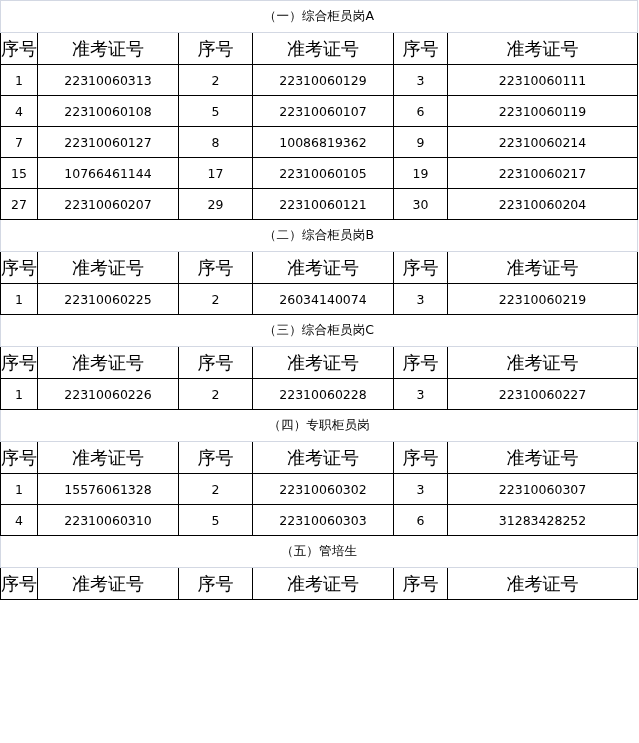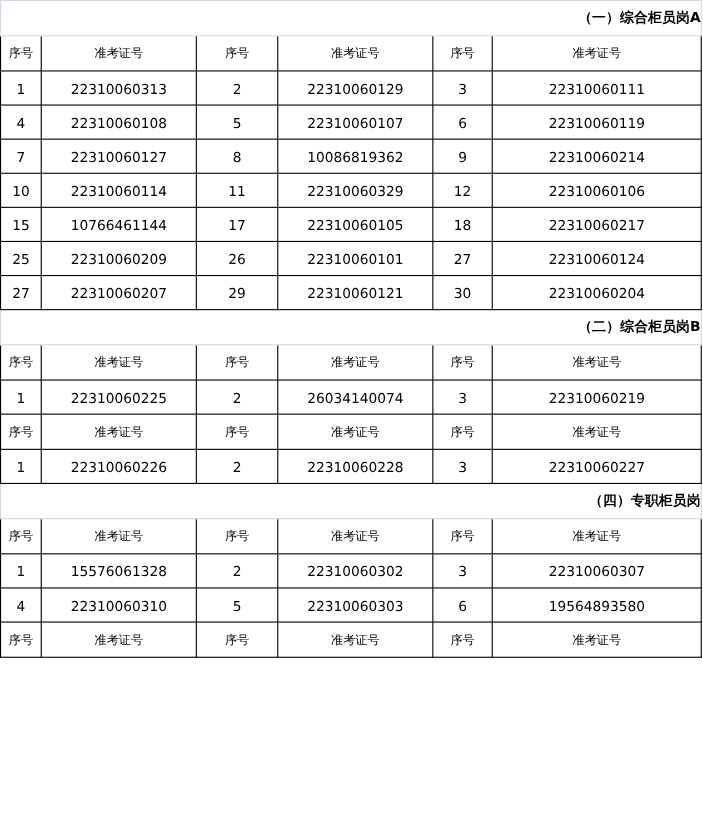--- a/index.html
+++ b/index.html
@@ -27,36 +27,36 @@
   table.sheet col.c-seq   { width: 37px; }
   table.sheet col.c-num   { width: 141px; }
   table.sheet col.c-seq2  { width: 74px; }
   table.sheet col.c-num2  { width: 141px; }
   table.sheet col.c-seq3  { width: 54px; }
   table.sheet col.c-num3  { width: 190px; }
 
   td.title-cell {
     height: 31px;
     border: 1px solid #d3d8e3;
-    text-align: right;
+    text-align: center;
     vertical-align: middle;
     font-family: "DejaVu Sans", "Liberation Sans", sans-serif;
-    font-weight: bold;
+    font-weight: normal;
     font-size: 12.5px;
     letter-spacing: 0.2px;
     padding: 0;
     background: #ffffff;
   }
   td.hdr {
     height: 31px;
     border: 1.3px solid #000000;
     text-align: center;
     vertical-align: middle;
     font-family: "DejaVu Sans", "Liberation Sans", sans-serif;
-    font-size: 11px;
+    font-size: 18px;
     padding: 0;
     white-space: nowrap;
   }
   td.cell {
     height: 30px;
     border: 1.3px solid #000000;
     text-align: center;
     vertical-align: middle;
     font-family: "DejaVu Sans", "Liberation Sans", sans-serif;
     font-size: 12.5px;
@@ -110,42 +110,26 @@
         </tr>
         <tr>
           <td class="cell seq">7</td>
           <td class="cell">22310060127</td>
           <td class="cell seq">8</td>
           <td class="cell">10086819362</td>
           <td class="cell seq">9</td>
           <td class="cell">22310060214</td>
         </tr>
         <tr>
-          <td class="cell seq">10</td>
-          <td class="cell">22310060114</td>
-          <td class="cell seq">11</td>
-          <td class="cell">22310060329</td>
-          <td class="cell seq">12</td>
-          <td class="cell">22310060106</td>
-        </tr>
-        <tr>
           <td class="cell seq">15</td>
           <td class="cell">10766461144</td>
           <td class="cell seq">17</td>
           <td class="cell">22310060105</td>
-          <td class="cell seq">18</td>
+          <td class="cell seq">19</td>
           <td class="cell">22310060217</td>
-        </tr>
-        <tr>
-          <td class="cell seq">25</td>
-          <td class="cell">22310060209</td>
-          <td class="cell seq">26</td>
-          <td class="cell">22310060101</td>
-          <td class="cell seq">27</td>
-          <td class="cell">22310060124</td>
         </tr>
         <tr>
           <td class="cell seq">27</td>
           <td class="cell">22310060207</td>
           <td class="cell seq">29</td>
           <td class="cell">22310060121</td>
           <td class="cell seq">30</td>
           <td class="cell">22310060204</td>
         </tr>
         <tr>
@@ -161,20 +145,23 @@
         </tr>
         <tr>
           <td class="cell seq">1</td>
           <td class="cell">22310060225</td>
           <td class="cell seq">2</td>
           <td class="cell">26034140074</td>
           <td class="cell seq">3</td>
           <td class="cell">22310060219</td>
         </tr>
         <tr>
+          <td class="title-cell" colspan="6">（三）综合柜员岗C</td>
+        </tr>
+        <tr>
           <td class="hdr">序号</td>
           <td class="hdr">准考证号</td>
           <td class="hdr">序号</td>
           <td class="hdr">准考证号</td>
           <td class="hdr">序号</td>
           <td class="hdr">准考证号</td>
         </tr>
         <tr>
           <td class="cell seq">1</td>
           <td class="cell">22310060226</td>
@@ -201,21 +188,24 @@
           <td class="cell">22310060302</td>
           <td class="cell seq">3</td>
           <td class="cell">22310060307</td>
         </tr>
         <tr>
           <td class="cell seq">4</td>
           <td class="cell">22310060310</td>
           <td class="cell seq">5</td>
           <td class="cell">22310060303</td>
           <td class="cell seq">6</td>
-          <td class="cell">19564893580</td>
+          <td class="cell">31283428252</td>
+        </tr>
+        <tr>
+          <td class="title-cell" colspan="6">（五）管培生</td>
         </tr>
         <tr>
           <td class="hdr">序号</td>
           <td class="hdr">准考证号</td>
           <td class="hdr">序号</td>
           <td class="hdr">准考证号</td>
           <td class="hdr">序号</td>
           <td class="hdr">准考证号</td>
         </tr>
       </tbody>

